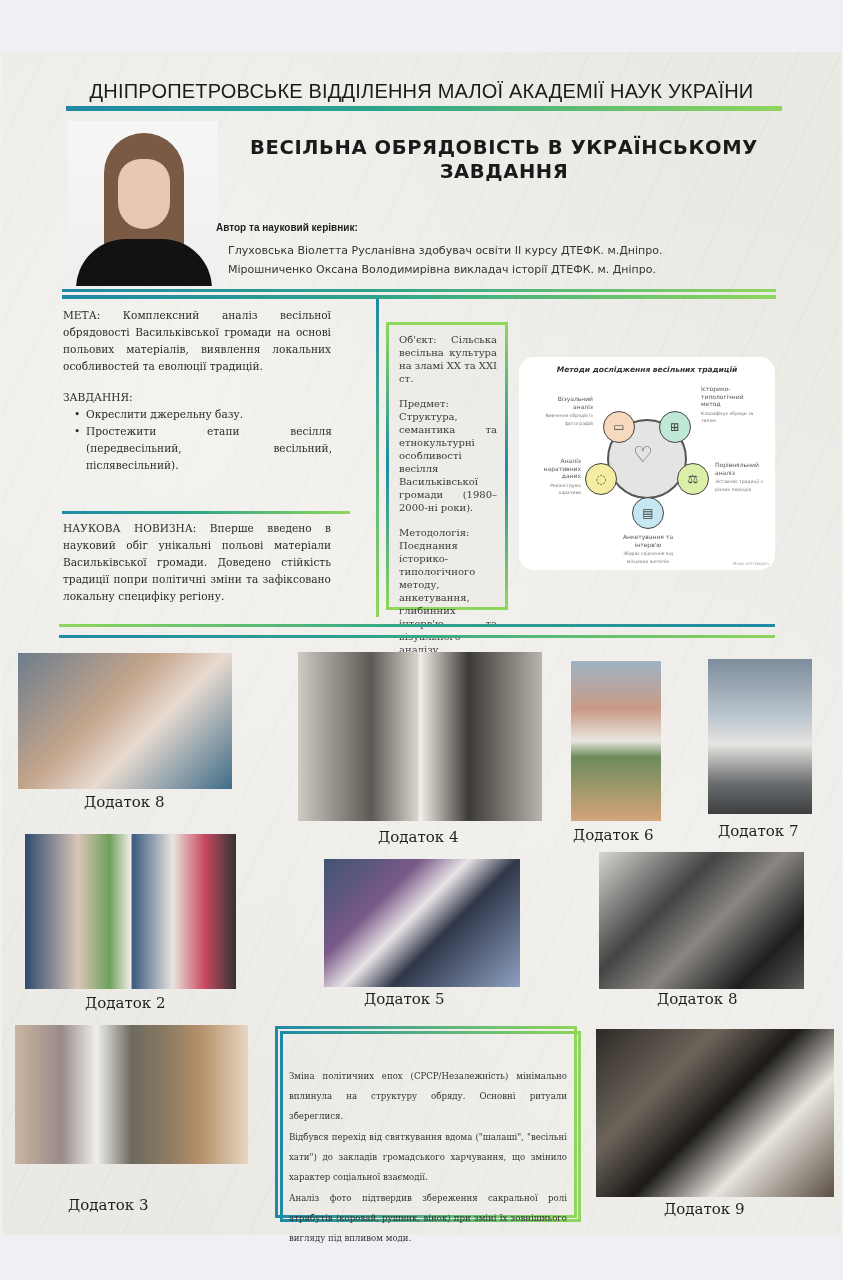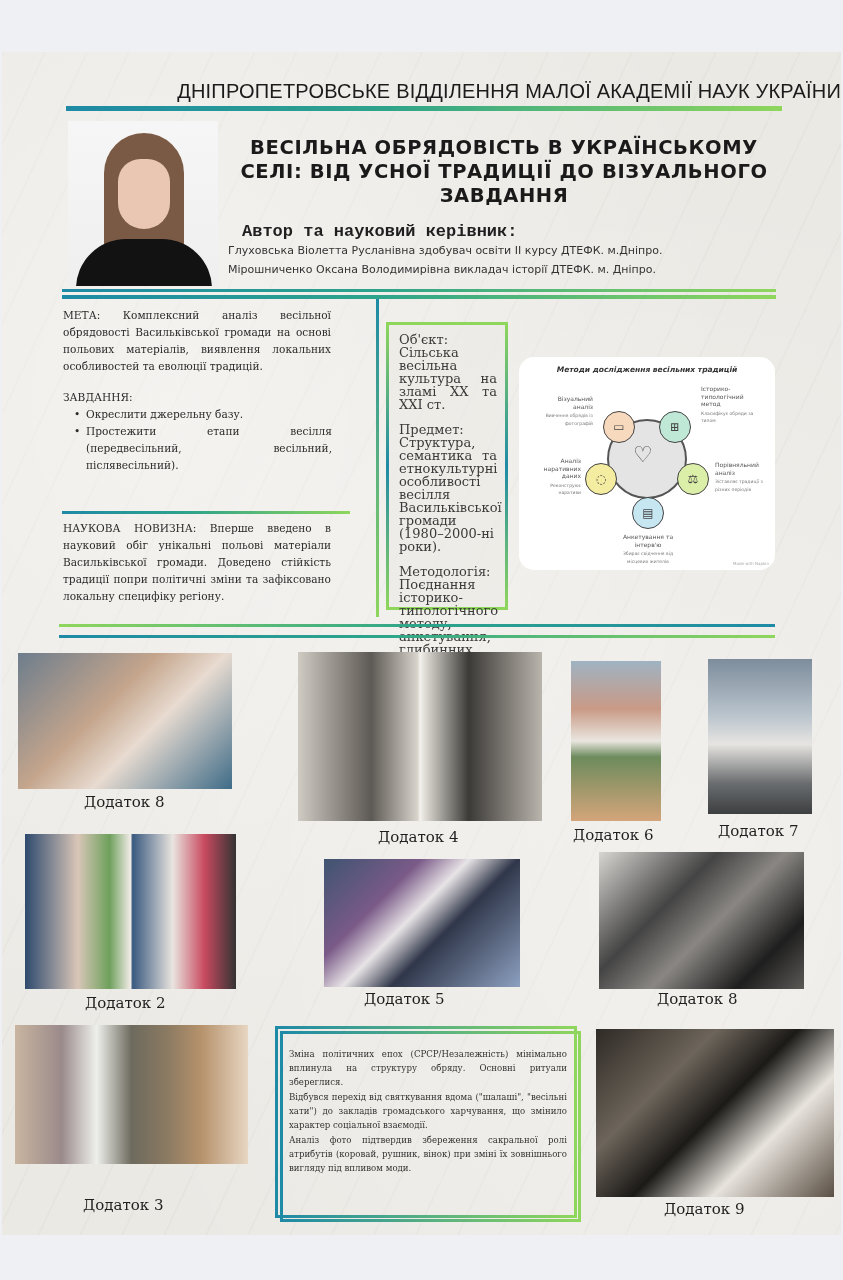--- a/index.html
+++ b/index.html
@@ -20,21 +20,21 @@
   }
   .grad-line {
     position: absolute; height: 5px;
     background: linear-gradient(90deg, #1e8aa6 0%, #2ea48a 45%, #8fd65c 100%);
   }
   .grad-line.rev {
     background: linear-gradient(90deg, #8fd65c 0%, #2ea48a 50%, #1e8aa6 100%);
   }
   .header-org {
     position: absolute; left: 0; width: 100%; top: 28px;
-    text-align: right; font-family: "Liberation Sans", sans-serif;
+    text-align: center; font-family: "Liberation Sans", sans-serif;
     font-size: 20px; letter-spacing: 0.2px; color: #1b1b1b;
   }
   .photo-portrait {
     position: absolute; left: 66px; top: 121px; width: 150px; height: 165px;
     background: linear-gradient(180deg, #f6f6f6 0%, #efefef 100%);
     overflow: hidden;
   }
   .photo-portrait .hair {
     position: absolute; left: 36px; top: 12px; width: 80px; height: 130px;
     border-radius: 40px 40px 20px 20px; background: #7a5a44;
@@ -46,22 +46,22 @@
   .photo-portrait .shirt {
     position: absolute; left: 8px; top: 118px; width: 136px; height: 60px;
     border-radius: 50px 50px 0 0; background: #121212;
   }
   .title {
     position: absolute; left: 228px; top: 136px; width: 548px;
     text-align: center; font-family: "DejaVu Sans", sans-serif; font-weight: bold;
     font-size: 19.5px; line-height: 24px; letter-spacing: 0.6px; color: #1a1a1a;
   }
   .authors-label {
-    position: absolute; left: 240px; top: 222px;
-    font-family: Liberation Mono, monospace; font-weight: bold; font-size: 17px; color: #1f1f1f;
+    position: absolute; left: 214px; top: 222px;
+    font-family: Liberation Sans, sans-serif; font-weight: bold; font-size: 10px; color: #1f1f1f;
   }
   .author-line {
     position: absolute; left: 226px;
     font-family: "DejaVu Sans", sans-serif; font-size: 11px; color: #333;
   }
   .body-text {
     font-family: "DejaVu Serif", serif; font-size: 10.6px; line-height: 17px; color: #2b2b2b;
     text-align: justify;
   }
   .goal { position: absolute; left: 61px; top: 307px; width: 268px; }
@@ -70,21 +70,21 @@
   .tasks li { position: relative; padding-left: 12px; }
   .tasks li::before { content: "•"; position: absolute; left: 0; top: 0; }
   .novelty { position: absolute; left: 61px; top: 520px; width: 268px; }
   .vline { position: absolute; width: 3px; }
   .objbox {
     position: absolute; left: 384px; top: 320px; width: 122px; height: 288px;
     border: 3px solid; border-image: linear-gradient(180deg, #8fd65c, #1e8aa6 50%, #8fd65c) 1;
     background: rgba(235,234,228,0.6);
   }
   .objbox .inner { position: absolute; left: 10px; top: 8px; width: 98px;
-    font-size: 13px; line-height: 13px; text-align: justify; color: #3a3a3a; font-family: "DejaVu Serif", serif; }
+    font-size: 10px; line-height: 13px; text-align: justify; color: #3a3a3a; font-family: "DejaVu Serif", serif; }
   .objbox p { margin-bottom: 12px; }
   .infographic {
     position: absolute; left: 517px; top: 357px; width: 256px; height: 213px;
     background: #ffffff; border-radius: 2px;
   }
   .info-title { position: absolute; left: 0; width: 100%; top: 8px; text-align: center;
     font-family: "DejaVu Sans", sans-serif; font-size: 7.5px; font-weight: bold; color: #333; font-style: italic; }
   .hub { position: absolute; left: 88px; top: 62px; width: 80px; height: 80px; border-radius: 50%;
     background: #e4e4e4; border: 2px solid #555; }
   .hub-icon { position: absolute; left: 114px; top: 85px; font-size: 22px; color: #555; }
@@ -98,40 +98,39 @@
   .cap { position: absolute; font-family: "DejaVu Serif", serif; font-size: 15px; color: #1f1f1f; }
   .concl {
     position: absolute; left: 273px; top: 1026px; width: 306px; height: 196px;
   }
   .concl .frame1 { position: absolute; left: 0; top: 0; right: 4px; bottom: 4px;
     border: 3px solid; border-image: linear-gradient(90deg, #1e8aa6, #8fd65c) 1; }
   .concl .frame2 { position: absolute; left: 5px; top: 5px; right: 0; bottom: 0;
     border: 3px solid; border-image: linear-gradient(90deg, #1e8aa6, #8fd65c) 1; }
   .concl .ct { position: absolute; left: 0; width: 100%; top: 12px; text-align: center;
     font-family: "DejaVu Serif", serif; font-size: 15px; color: #1f1f1f; }
-  .concl .cbody { position: absolute; left: 14px; top: 21px; width: 278px;
-    font-family: "DejaVu Serif", serif; font-size: 8.6px; line-height: 14px; text-align: justify; color: #333; }
+  .concl .cbody { position: absolute; left: 14px; top: 40px; width: 278px;
+    font-family: "DejaVu Serif", serif; font-size: 8.6px; line-height: 20px; text-align: justify; color: #333; }
   .concl .cbody p { margin-bottom: 1px; }
 </style>
 </head>
 <body>
 
 <div class="poster">
   <div class="header-org">ДНІПРОПЕТРОВСЬКЕ ВІДДІЛЕННЯ МАЛОЇ АКАДЕМІЇ НАУК УКРАЇНИ</div>
   <div class="grad-line" style="left:64px; top:54px; width:716px;"></div>
 
   <div class="photo-portrait" style="top:69px;">
     <div class="hair"></div>
       <div class="face"></div>
       <div class="shirt"></div>
   </div>
 
   <div class="title" style="top:84px;">
     <div>ВЕСІЛЬНА ОБРЯДОВІСТЬ В УКРАЇНСЬКОМУ</div>
-    <div>СЕЛІ: ВІД УСНОЇ ТРАДИЦІЇ ДО ВІЗУАЛЬНОГО</div>
     <div>ЗАВДАННЯ</div>
   </div>
 
   <div class="authors-label" style="top:170px;">Автор та науковий керівник:</div>
   <div class="author-line" style="top:211px;">Мірошниченко Оксана Володимирівна викладач історії ДТЕФК. м. Дніпро.</div>
   <div class="author-line" style="top:192px;">Глуховська Віолетта Русланівна здобувач освіти II курсу ДТЕФК. м.Дніпро.</div>
 
   <div class="grad-line" style="left:60px; top:237px; width:714px; height:3px;"></div>
   <div class="grad-line" style="left:60px; top:243px; width:714px; height:4px;"></div>
 
@@ -208,21 +207,21 @@
   <div class="photo" style="left:23px; top:782px; width:211px; height:155px; background:linear-gradient(90deg,#2e4a6e 0%,#d9c6b8 25%,#6ea05c 40%,#f0ebe6 50%,#3a5a80 51%,#e9e4df 70%,#c94a60 85%,#333 100%);"></div>
   <div class="cap" style="left:83px; top:942px;">Додаток 2</div>
 
   <div class="photo" style="left:322px; top:807px; width:196px; height:128px; background:linear-gradient(135deg,#3f5470 0%,#7a5a88 30%,#e8e4e6 45%,#30374a 60%,#8da0c0 100%);"></div>
   <div class="cap" style="left:362px; top:938px;">Додаток 5</div>
 
   <div class="photo" style="left:597px; top:800px; width:205px; height:137px; background:linear-gradient(135deg,#d8d6d2 0%,#444 35%,#8a8783 55%,#1e1e1e 80%,#5c5a57 100%);"></div>
   <div class="cap" style="left:655px; top:938px;">Додаток 8</div>
 
   <div class="photo" style="left:13px; top:973px; width:233px; height:139px; background:linear-gradient(90deg,#c9b5a0 0%,#9a8a8a 20%,#eef0ec 35%,#6d6a5e 50%,#8a7a62 65%,#b6926c 80%,#e7d6c2 100%);"></div>
-  <div class="cap" style="left:81px; top:1144px;">Додаток 3</div>
+  <div class="cap" style="left:66px; top:1144px;">Додаток 3</div>
 
   <div class="photo" style="left:594px; top:977px; width:238px; height:168px; background:linear-gradient(135deg,#2e2a25 0%,#6d655b 30%,#1c1a17 50%,#e7e3dd 70%,#5a4f43 100%);"></div>
   <div class="cap" style="left:662px; top:1148px;">Додаток 9</div>
 
   <div class="concl" style="top:974px;">
     <div class="frame1"></div>
     <div class="frame2"></div>
     <div class="cbody">
       <p>Зміна політичних епох (СРСР/Незалежність) мінімально вплинула на структуру обряду. Основні ритуали збереглися.</p>
       <p>Відбувся перехід від святкування вдома ("шалаші", "весільні хати") до закладів громадського харчування, що змінило характер соціальної взаємодії.</p>

